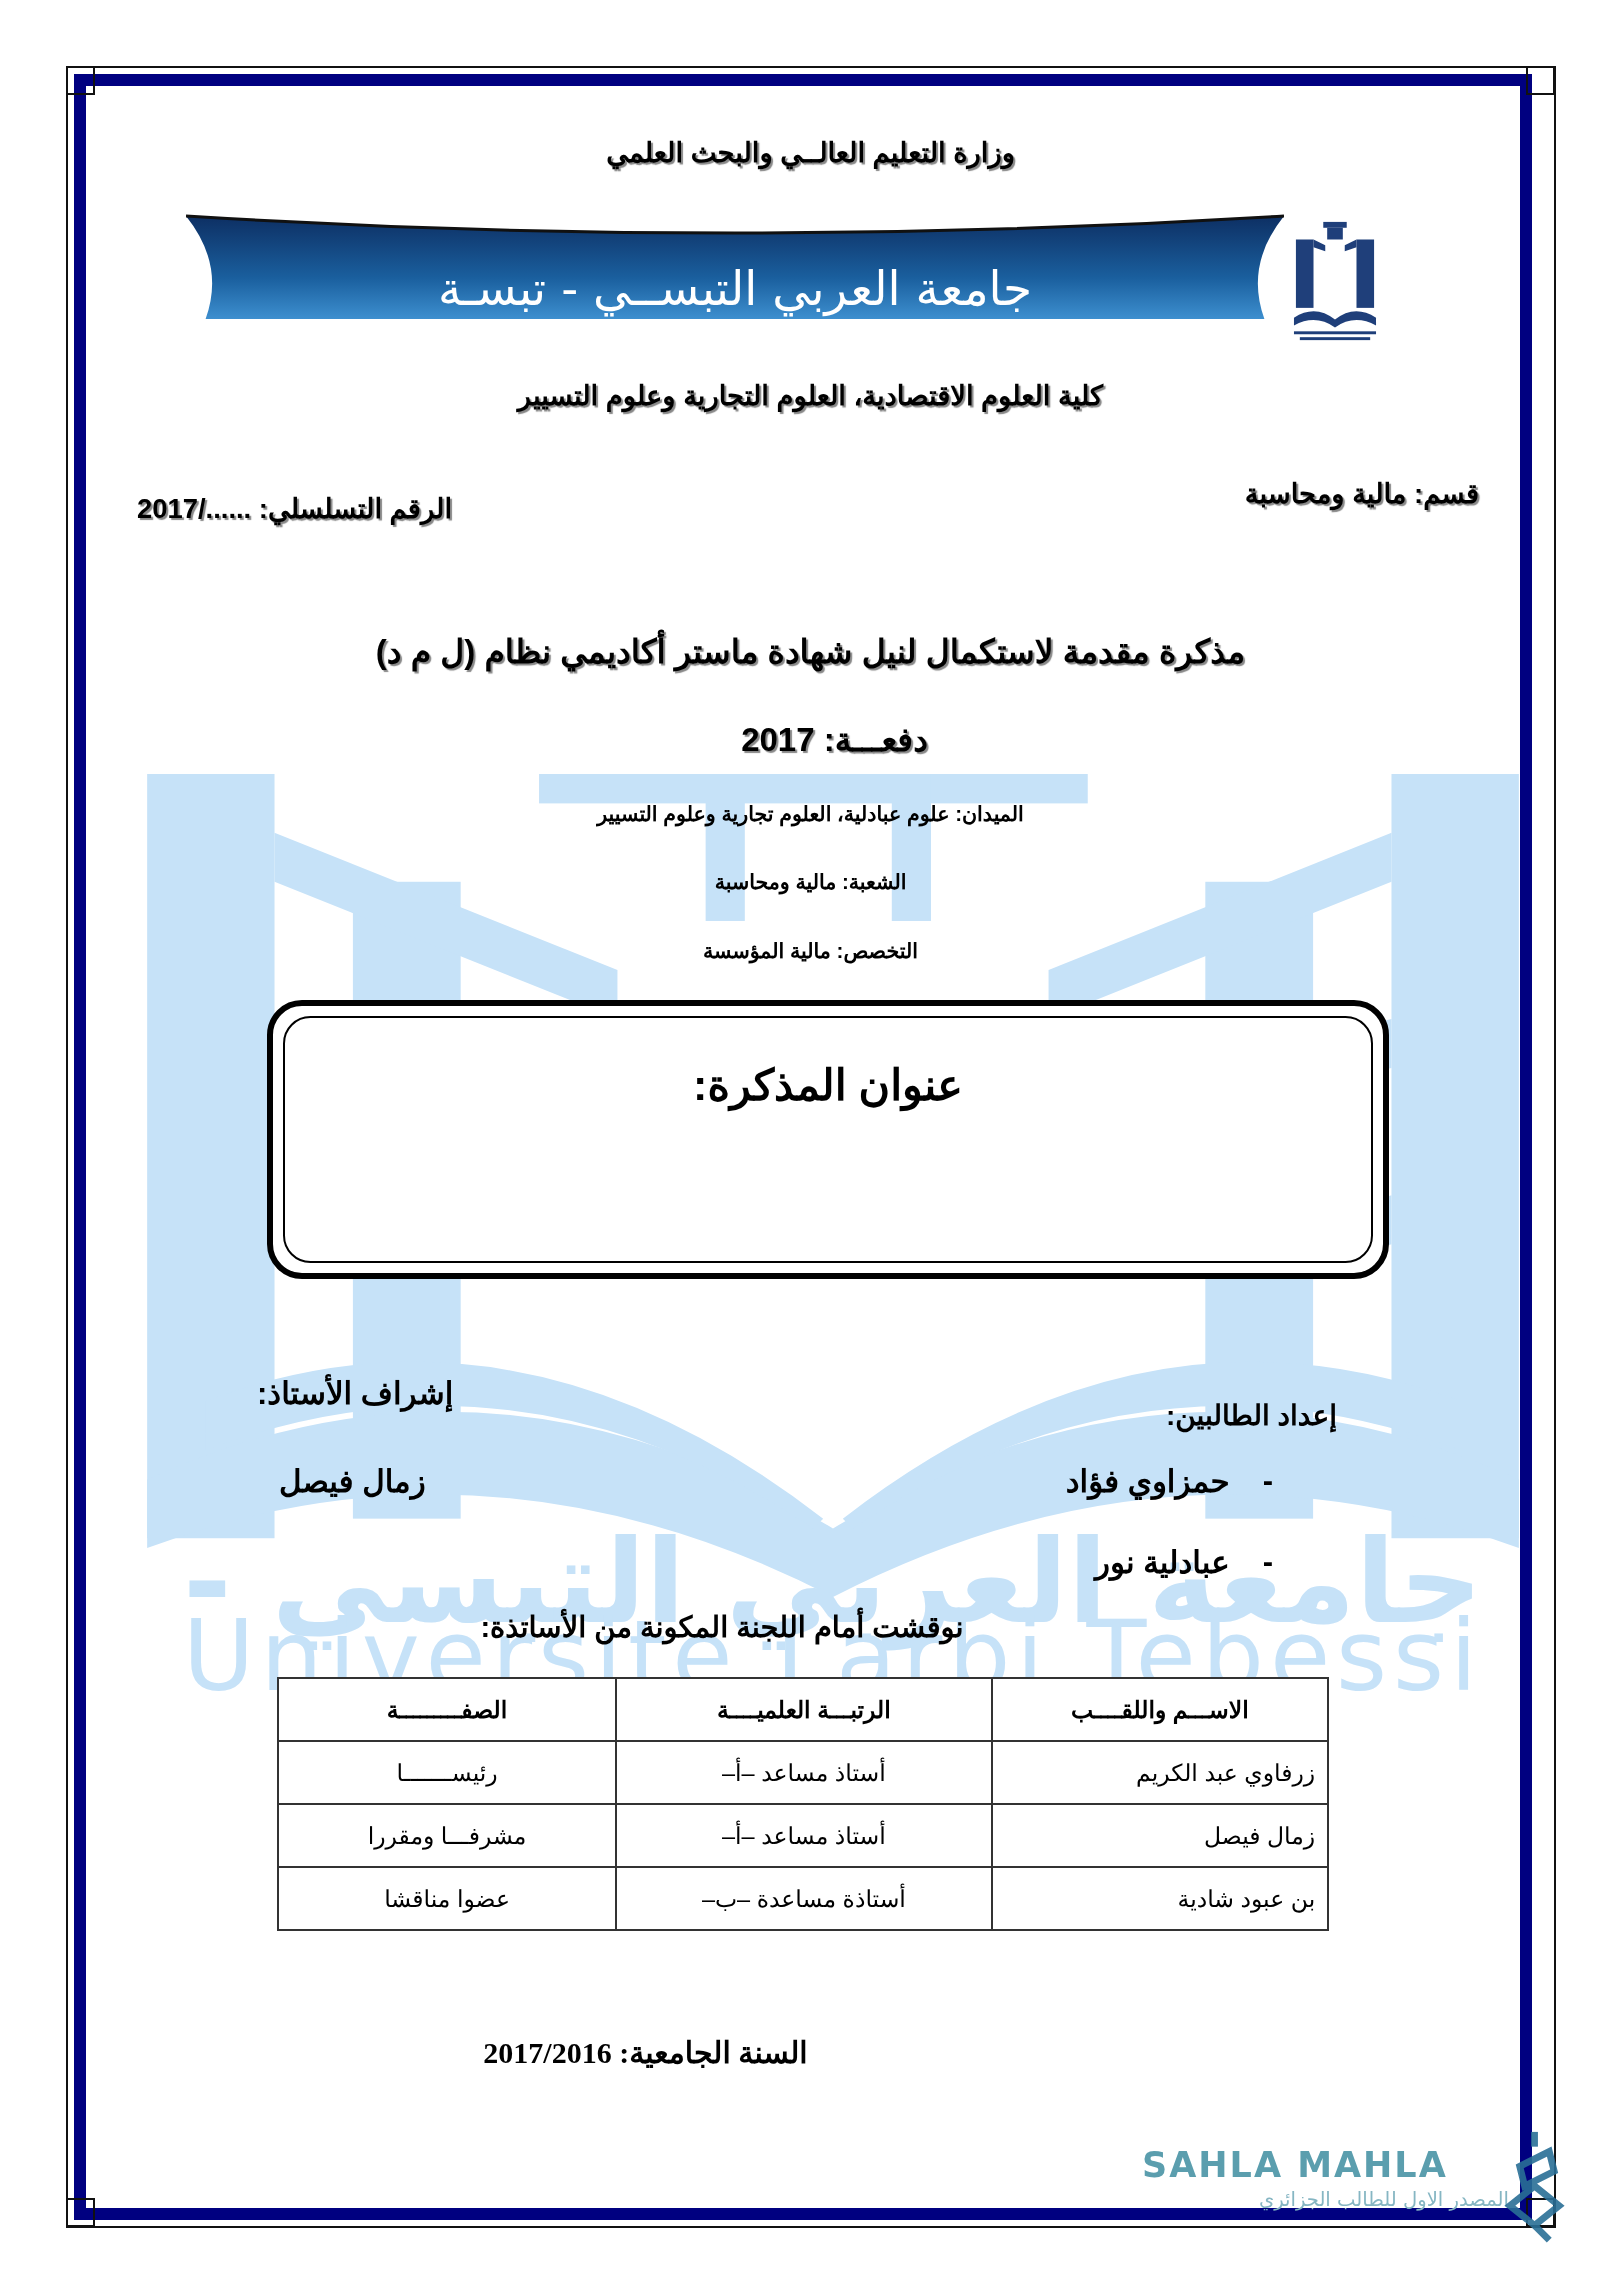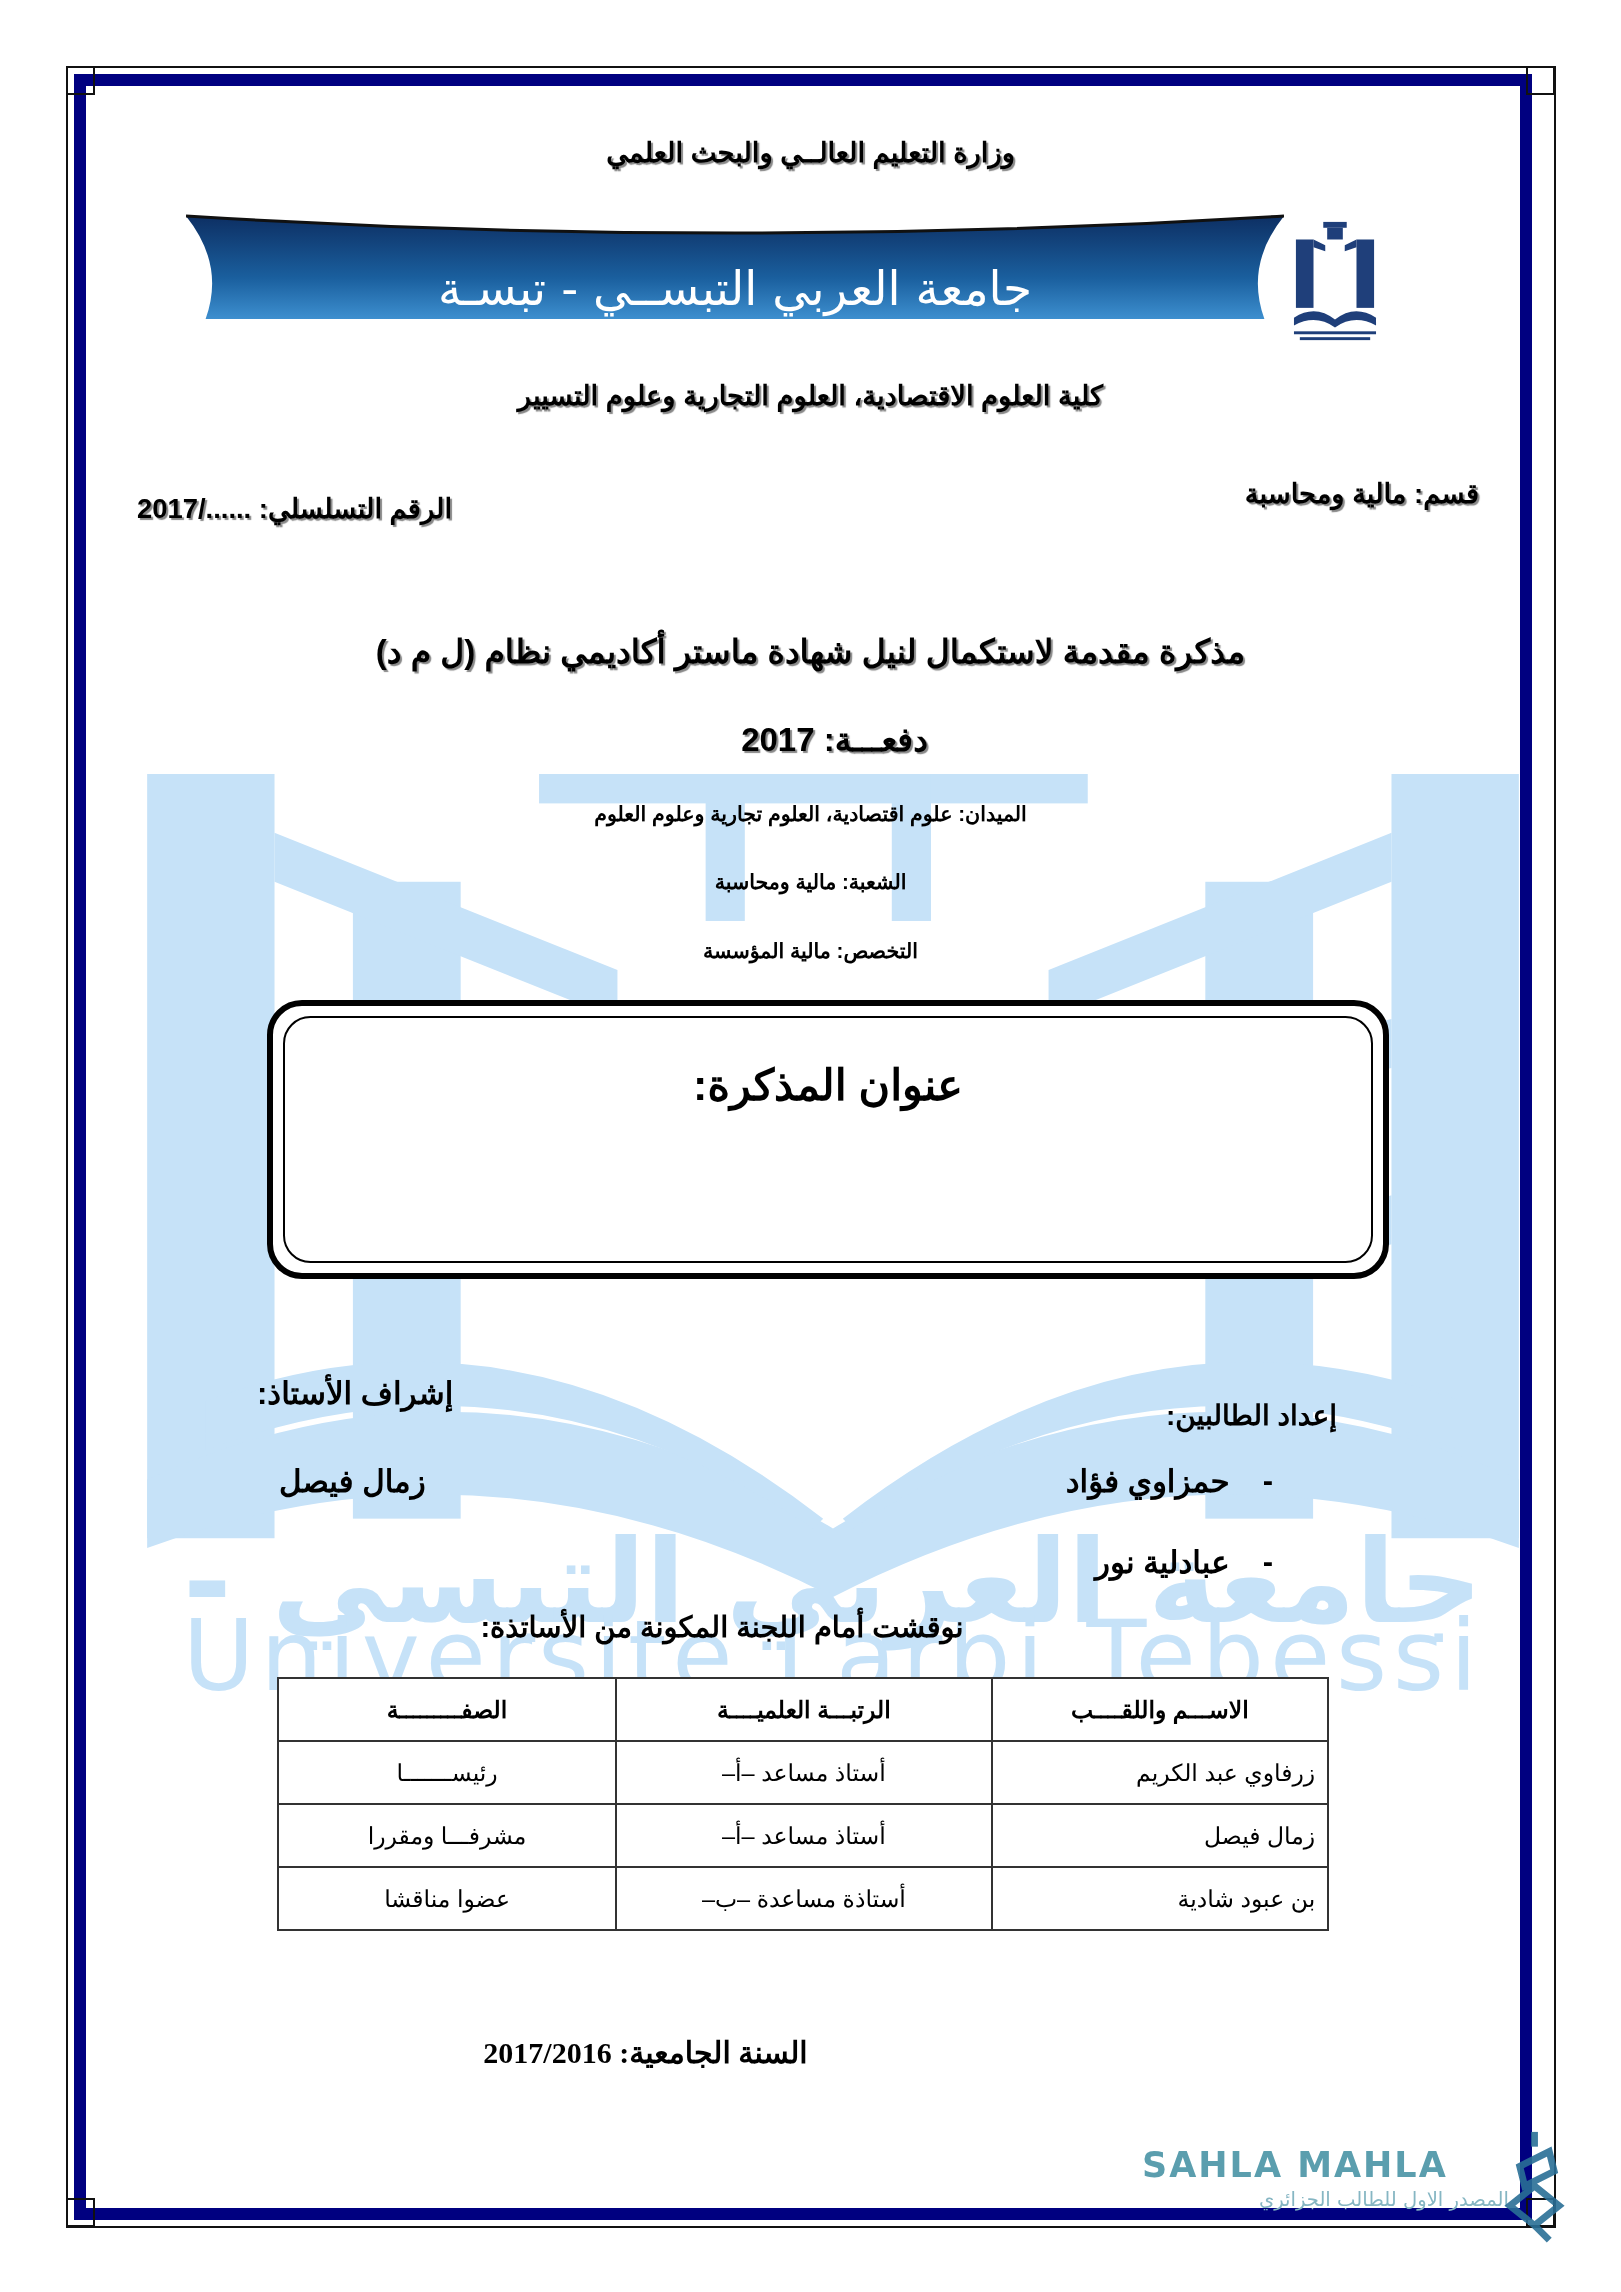--- a/index.html
+++ b/index.html
@@ -130,21 +130,21 @@
     <rect x="14" y="122" width="72" height="3"></rect>
   </g>
 </svg>
 
 <div class="abs rtl t-center faculty">كلية العلوم الاقتصادية، العلوم التجارية وعلوم التسيير</div>
 <div class="abs rtl dept">قسم: مالية ومحاسبة</div>
 <div class="abs rtl serial">الرقم التسلسلي: ....../2017</div>
 
 <div class="abs rtl t-center memo">مذكرة مقدمة لاستكمال لنيل شهادة ماستر أكاديمي نظام (ل م د)</div>
 <div class="abs rtl t-center promo">دفعـــة: 2017</div>
-<div class="abs rtl t-center field" style="top:802px;">الميدان: علوم اقتصادية، العلوم تجارية وعلوم العلوم</div>
+<div class="abs rtl t-center field" style="top:802px;">الميدان: علوم عبادلية، العلوم تجارية وعلوم التسيير</div>
 <div class="abs rtl t-center field" style="top:870px;">الشعبة: مالية ومحاسبة</div>
 <div class="abs rtl t-center field" style="top:939px;">التخصص: مالية المؤسسة</div>
 
 <div class="title-box">
   <div class="title-box-inner"></div>
   <div class="title-label rtl">عنوان المذكرة:</div>
 </div>
 
 <div class="abs rtl prep-label">إعداد الطالبين:</div>
 <div class="abs rtl sup-label">إشراف الأستاذ:</div>

